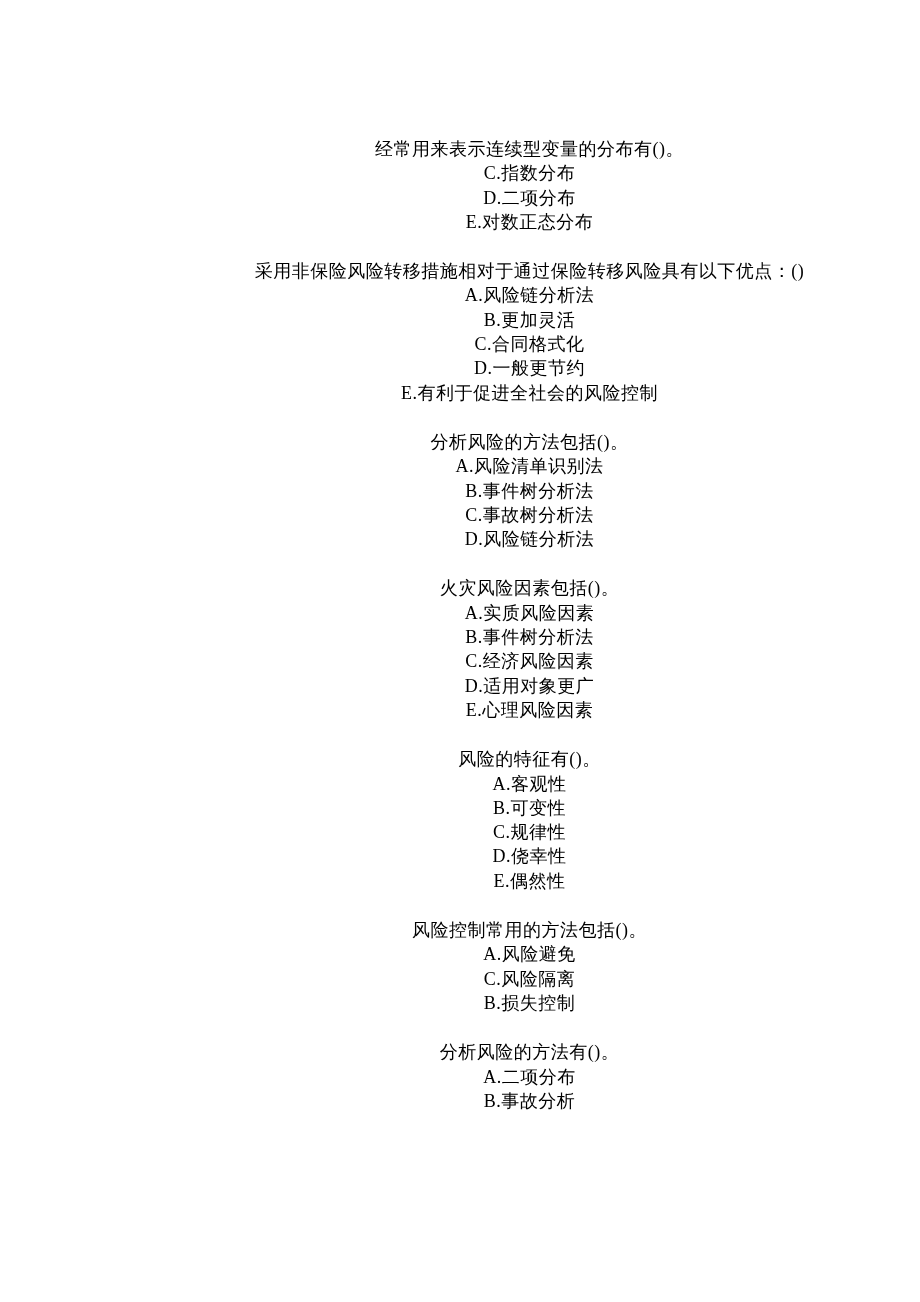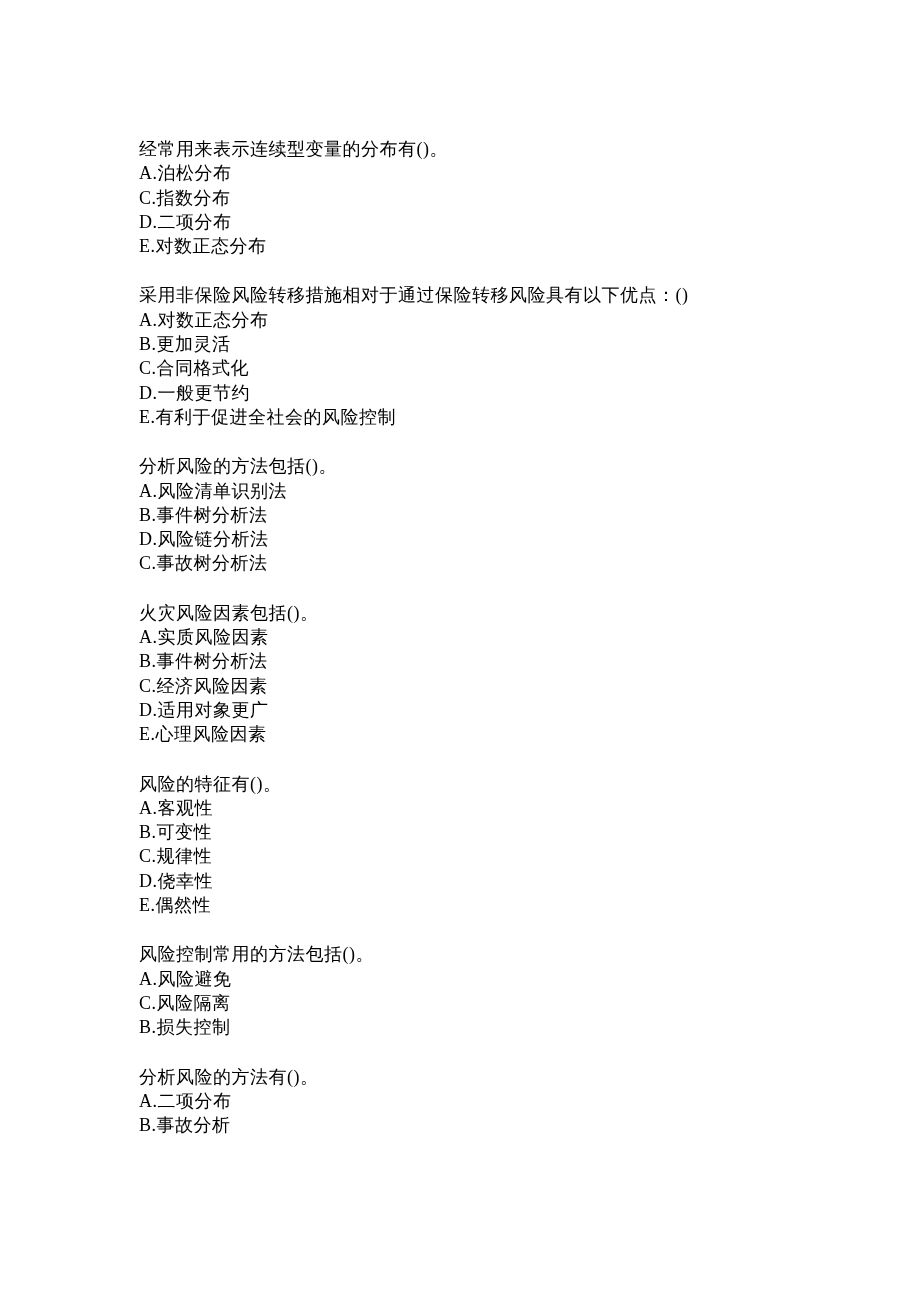--- a/index.html
+++ b/index.html
@@ -1,18 +1,19 @@
 <!DOCTYPE html>
 <html><head>
   <meta charset="utf-8">
   <style>
     * {
       margin: 0;
       padding: 0;
       box-sizing: border-box;
+      text-align: center;
     }
     body {
       background: #ffffff;
       width: 920px;
       height: 1302px;
       font-family: "SimSun", "宋体", serif;
       font-size: 18px;
       color: #000000;
       line-height: 1.35;
       padding-top: 137px;
@@ -26,41 +27,40 @@
     }
     .option {
       letter-spacing: 0.5px;
     }
   </style>
 </head>
 <body>
 
 <div class="question-block">
   <div class="stem">经常用来表示连续型变量的分布有()。</div>
-  <div class="option">A.泊松分布</div>
   <div class="option">C.指数分布</div>
   <div class="option">D.二项分布</div>
   <div class="option">E.对数正态分布</div>
 </div>
 
 <div class="question-block">
   <div class="stem">采用非保险风险转移措施相对于通过保险转移风险具有以下优点：()</div>
-  <div class="option">A.对数正态分布</div>
+  <div class="option">A.风险链分析法</div>
   <div class="option">B.更加灵活</div>
   <div class="option">C.合同格式化</div>
   <div class="option">D.一般更节约</div>
   <div class="option">E.有利于促进全社会的风险控制</div>
 </div>
 
 <div class="question-block">
   <div class="stem">分析风险的方法包括()。</div>
   <div class="option">A.风险清单识别法</div>
   <div class="option">B.事件树分析法</div>
+  <div class="option">C.事故树分析法</div>
   <div class="option">D.风险链分析法</div>
-  <div class="option">C.事故树分析法</div>
 </div>
 
 <div class="question-block">
   <div class="stem">火灾风险因素包括()。</div>
   <div class="option">A.实质风险因素</div>
   <div class="option">B.事件树分析法</div>
   <div class="option">C.经济风险因素</div>
   <div class="option">D.适用对象更广</div>
   <div class="option">E.心理风险因素</div>
 </div>

